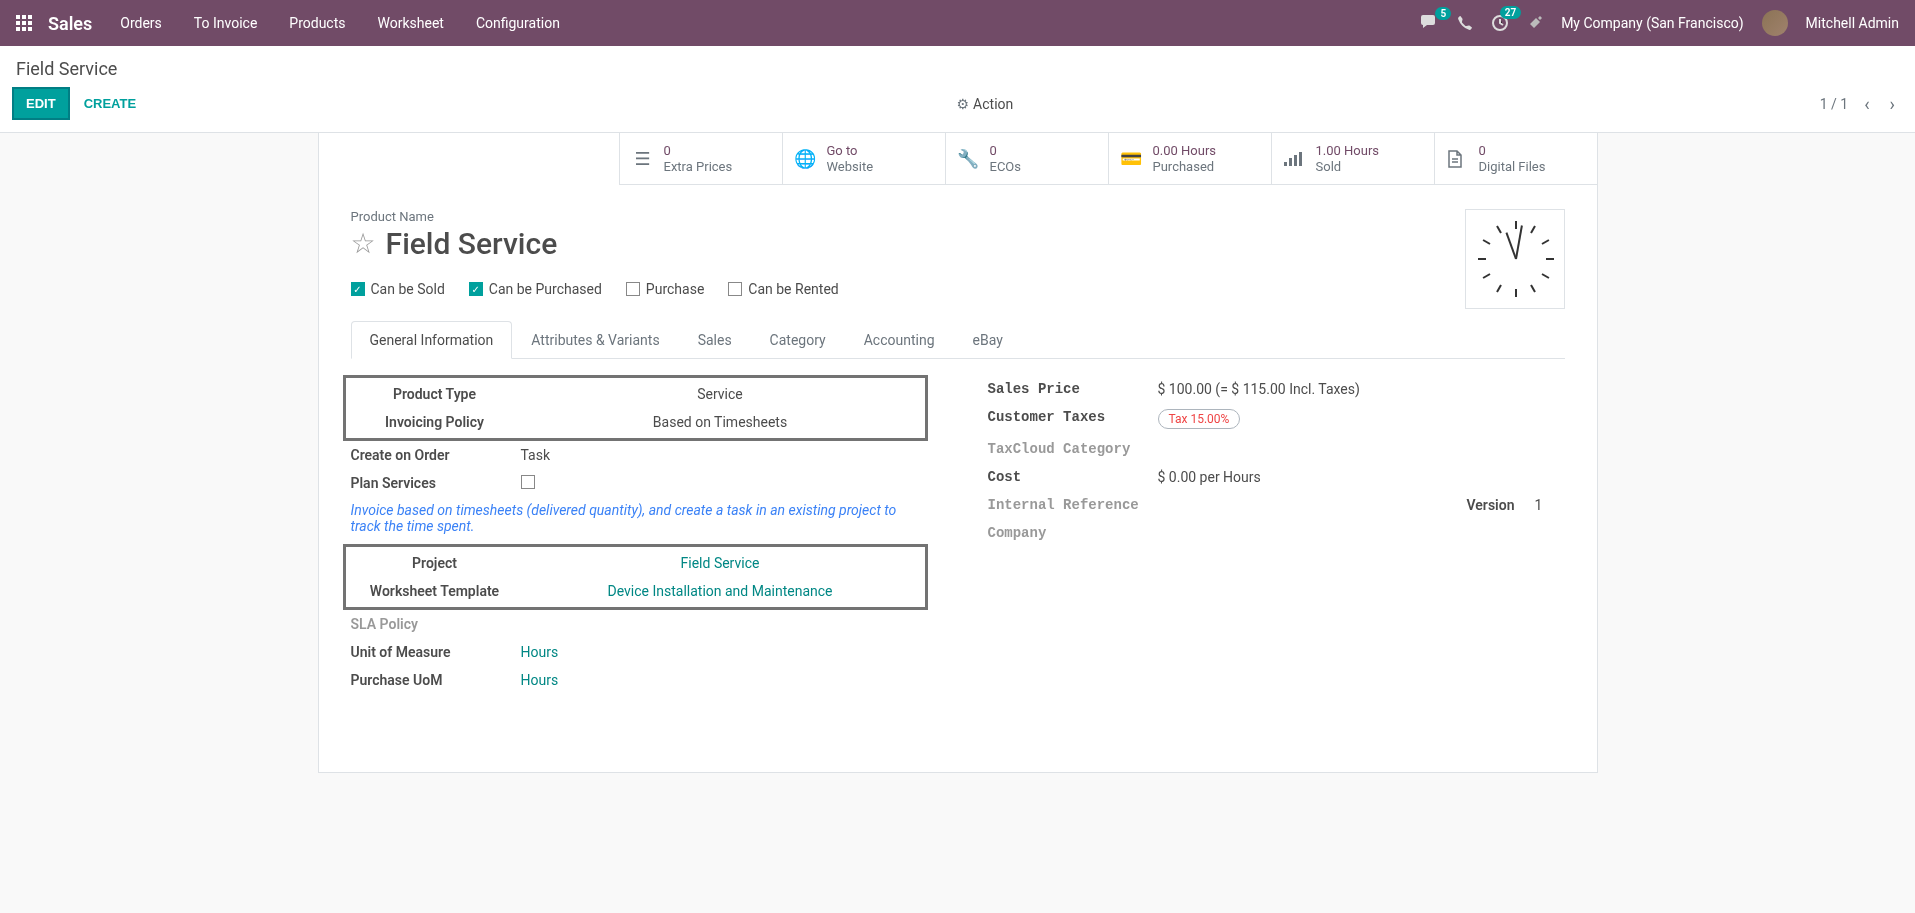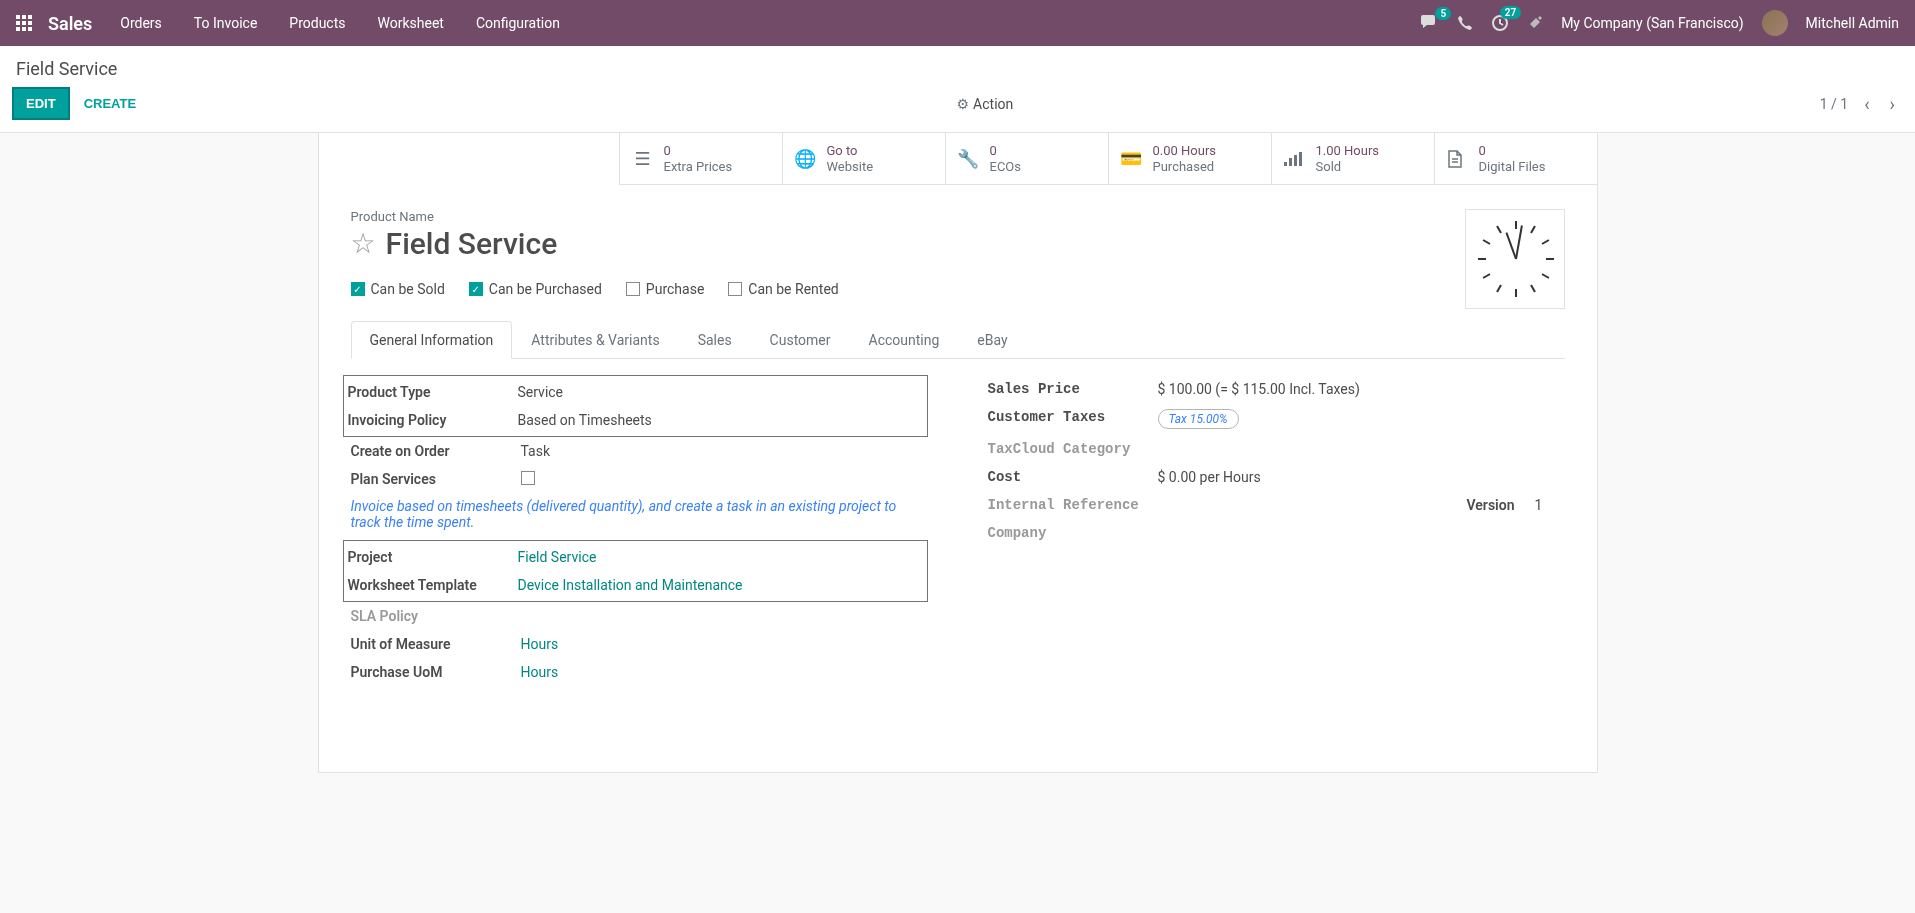--- a/index.html
+++ b/index.html
@@ -52,22 +52,22 @@
 .tab { padding: 10px 18px; color: #6c757d; cursor: pointer; border: 1px solid transparent; margin-bottom: -1px; font-size: 14px; }
 .tab.active { border: 1px solid #dee2e6; border-bottom-color: #fff; color: #4c4c4c; border-radius: 4px 4px 0 0; }
 .tab-content { display: flex; gap: 60px; padding: 16px 0; }
 .col { flex: 1; }
 .field-row { display: flex; padding: 6px 0; align-items: flex-start; }
 .field-label { width: 170px; font-weight: 600; color: #4c4c4c; font-size: 14px; }
 .field-label.dim { color: #999; font-weight: 600; }
 .field-value { flex: 1; font-size: 14px; }
 .field-value.link { color: #008784; }
 .help-text { font-style: italic; color: #3b82f6; font-size: 14px; padding: 4px 0 10px 0; }
-.red-box { border: 1px solid #737373; padding: 2px 4px; margin-left: -8px; }
-.tax-badge { border: 1px solid #adb5bd; border-radius: 10px; padding: 2px 10px; font-size: 12px; color: #3b82f6; display: inline-block; font-style: italic; }
+.red-box { border: 3px solid #737373; padding: 2px 4px; margin-left: -8px; text-align: center; }
+.tax-badge { border: 1px solid #adb5bd; border-radius: 10px; padding: 2px 10px; font-size: 12px; color: #ef4444; display: inline-block; }
 .version-wrap { display: flex; gap: 20px; }
 .version-label { font-weight: 600; }
 svg { display: block; }
 .right-col .field-label { width: 170px; font-family: Liberation Mono, monospace; }
 </style>
 </head>
 <body>
 
 <div class="topbar">
   <div class="apps-grid">
@@ -236,21 +236,21 @@
       <div class="check-item">
           <span class="chk"></span>
           <span>Can be Rented</span>
         </div>
     </div>
 
     <div class="tabs">
       <div class="tab active">General Information</div>
       <div class="tab">Attributes &amp; Variants</div>
       <div class="tab">Sales</div>
-      <div class="tab">Customer</div>
+      <div class="tab">Category</div>
       <div class="tab">Accounting</div>
       <div class="tab">eBay</div>
     </div>
 
     <div class="tab-content">
       <div class="col">
         <div class="red-box">
           <div class="field-row">
             <div class="field-label">Product Type</div>
             <div class="field-value">Service</div>

